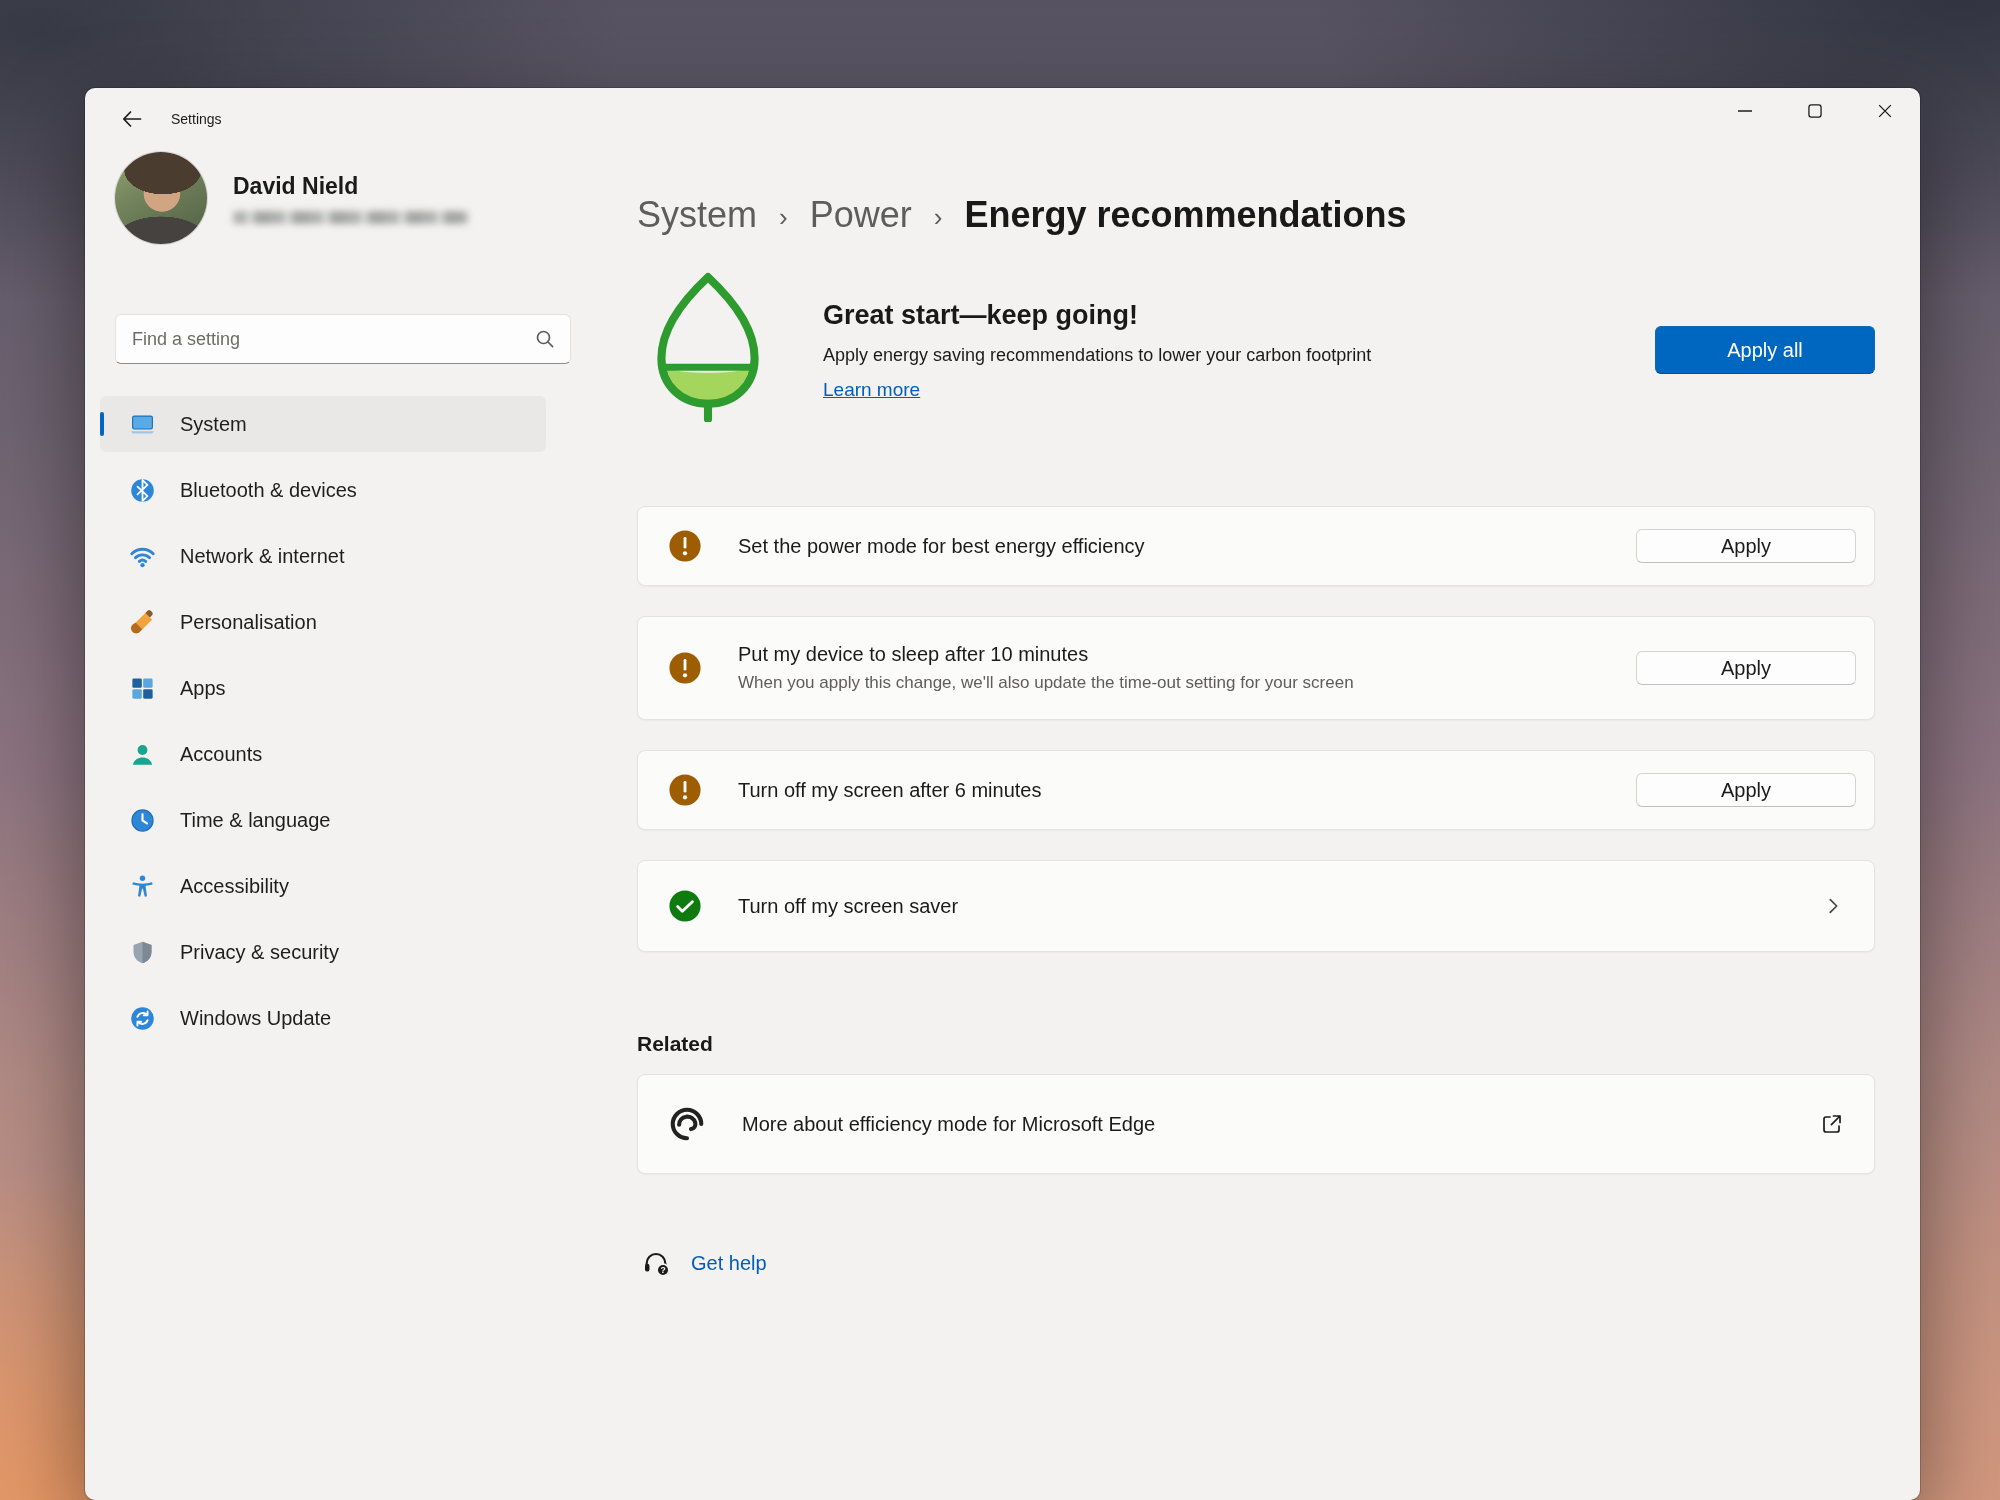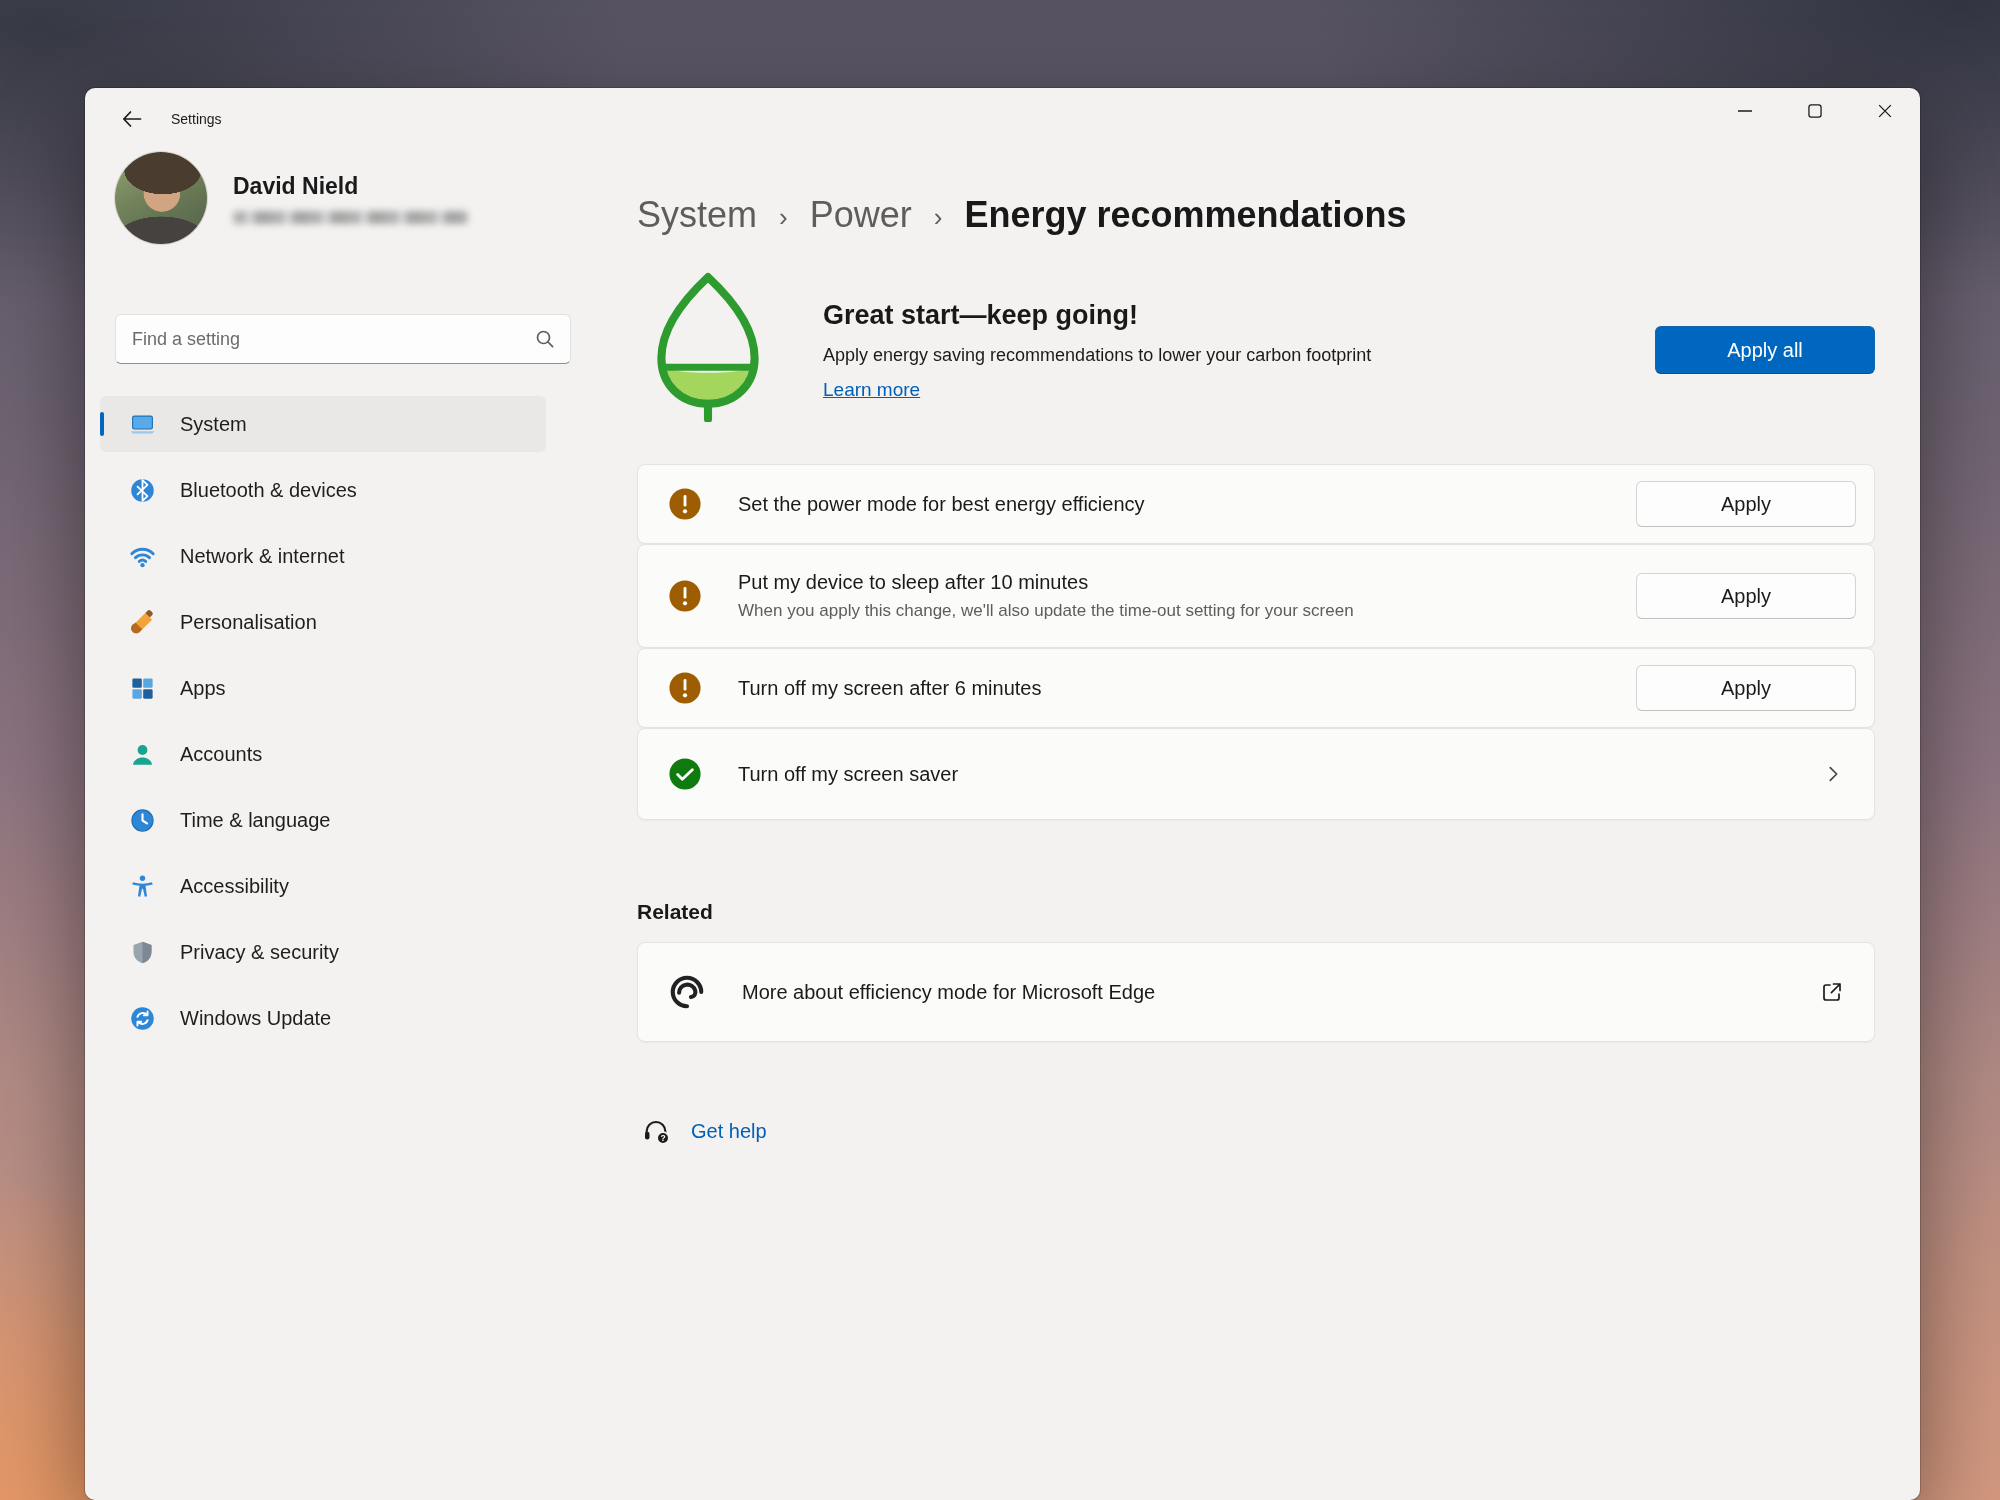--- a/index.html
+++ b/index.html
@@ -79,31 +79,31 @@
   .leaf{margin-left:12px;width:118px;height:152px;flex:none;}
   .hero-text{margin-left:56px;padding-top:30px;flex:1;}
   .hero-title{font-size:27px;font-weight:700;color:#191919;}
   .hero-desc{margin-top:14px;font-size:18px;color:#1b1b1b;}
   .hero-link{display:inline-block;margin-top:13px;font-size:19px;color:var(--link,#005FB8);
     text-decoration:underline;cursor:pointer;}
   .apply-all{align-self:flex-start;margin-top:56px;width:220px;height:48px;flex:none;
     background:var(--accent,#0067C0);color:#ffffff;font-size:20px;font-family:inherit;
     border:1px solid #1567ad;border-bottom-color:#0d4f86;border-radius:6px;cursor:pointer;}
 
-  .cards{margin-top:42px;display:flex;flex-direction:column;}
+  .cards{margin-top:84px;display:flex;flex-direction:column;gap:30px;}
   .card{background:#fbfbfa;border:1px solid #e5e3e1;border-radius:8px;
     display:flex;align-items:center;padding:0 18px 0 30px;box-shadow:0 1px 2px rgba(0,0,0,.04);}
   .card.h1{height:80px;}
   .card.h2{height:104px;}
   .card.h4{height:92px;cursor:pointer;padding-right:30px;}
   .status{width:34px;height:34px;flex:none;display:flex;}
   .card-text{margin-left:36px;flex:1;}
   .card-title{font-size:20px;color:#1b1b1b;}
   .card-sub{margin-top:7px;font-size:17px;color:#5f5d5b;}
-  .apply-btn{width:220px;height:46px;flex:none;background:#fdfdfd;color:#1b1b1b;
+  .apply-btn{width:220px;height:34px;flex:none;background:#fdfdfd;color:#1b1b1b;
     font-size:20px;font-family:inherit;border:1px solid #d6d3d1;border-bottom-color:#c2bfbd;
     border-radius:6px;cursor:pointer;}
   .chev{flex:none;display:flex;}
 
   .related-heading{margin-top:80px;font-size:21px;font-weight:700;color:#191919;}
   .related-card{margin-top:18px;height:100px;cursor:pointer;padding:0 30px;}
   .edge{width:38px;height:38px;flex:none;display:flex;}
   .ext{flex:none;display:flex;}
 
   .help-row{margin-top:74px;margin-left:4px;display:flex;align-items:center;gap:20px;}

